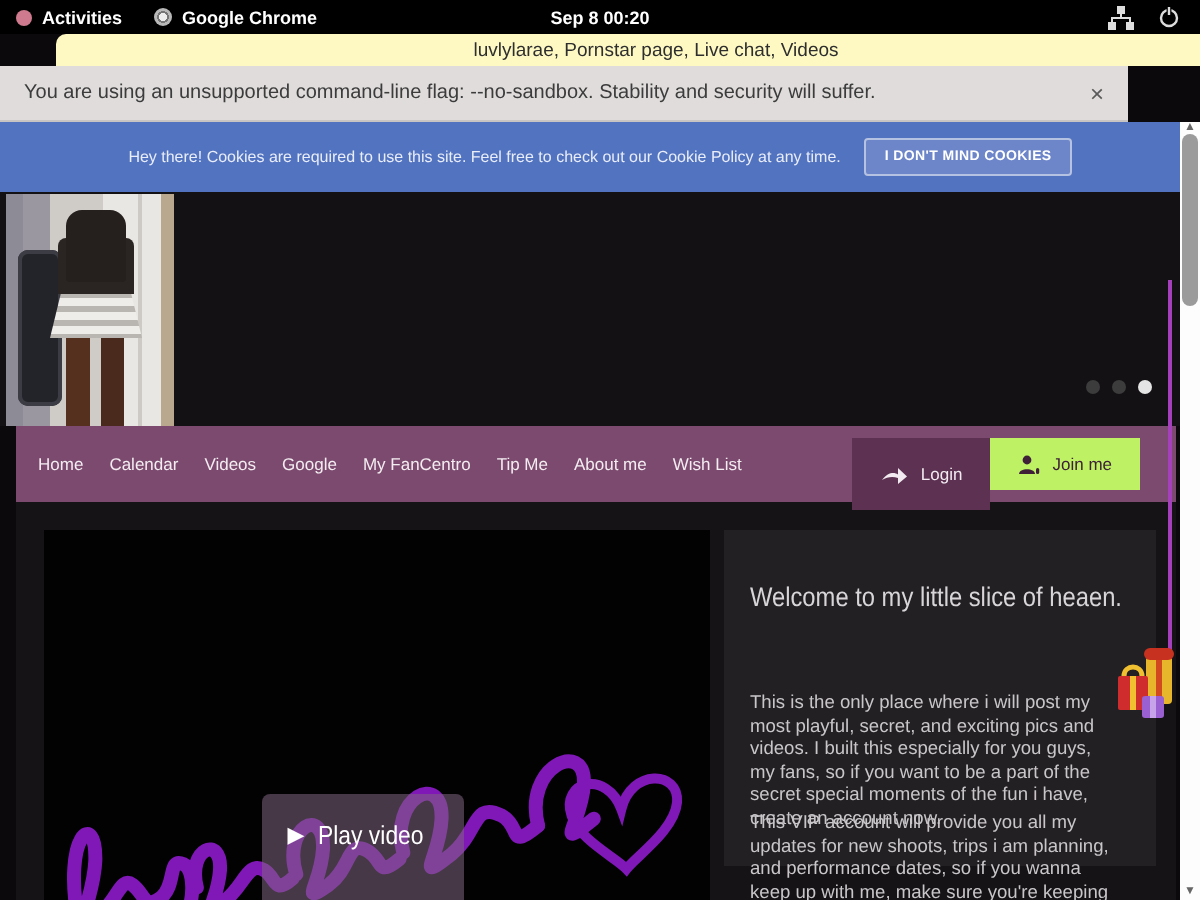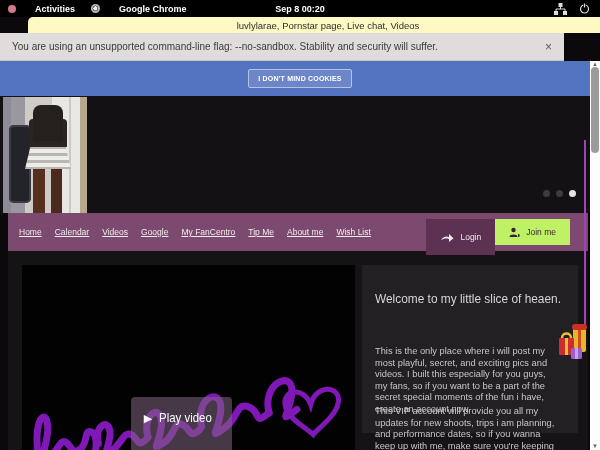--- a/index.html
+++ b/index.html
@@ -3,21 +3,21 @@
 <meta charset="utf-8">
 <style>
   * { margin:0; padding:0; box-sizing:border-box; }
   html,body { width:600px; height:450px; overflow:hidden; background:#000;
               font-family:"Liberation Sans", sans-serif; }
   .screen { position:absolute; top:0; left:0; width:600px; height:450px; background:#0c090c; }
 
   
   .top-bar { position:absolute; left:0; top:0; width:600px; height:17px; background:#000;
              display:flex; align-items:center; color:#fff; font-size:9px; font-weight:bold; }
-  .tb-item { display:flex; align-items:center; gap:19px; padding:0 8px; height:100%; cursor:default; }
+  .tb-item { display:flex; align-items:center; gap:5px; padding:0 8px; height:100%; cursor:default; }
   .act-dot { width:8px; height:8px; border-radius:50%; background:#cf7a8e; }
   .chrome-ico { width:9px; height:9px; border-radius:50%;
                 background:radial-gradient(circle at 50% 50%, #eee 0 2px, #777 2px 3px, #b9b9b9 3px); }
   .tb-clock { position:absolute; left:50%; transform:translateX(-50%); }
   .tb-right { position:absolute; right:4px; top:0; height:17px; display:flex; align-items:center; gap:12px; padding-right:6px; }
 
   
   .title-bar { position:absolute; left:0; top:17px; width:600px; height:16px; background:#fef9c3;
                border-radius:5px 5px 0 0; display:flex; align-items:center; justify-content:center;
                font-size:9.5px; color:#2e2e2e;margin-left:28px; }
@@ -55,21 +55,21 @@
   .hp-legs { position:absolute; left:30px; top:70px; width:32px; height:46px;
              background:linear-gradient(90deg,#55301f 0 38%, transparent 38% 55%, #4a2a1c 55% 90%, transparent 90%); }
   .hero-dots { position:absolute; right:24px; top:190px; display:flex; gap:6px; }
   .dot { width:7px; height:7px; border-radius:50%; background:#3c3c3c; cursor:pointer; }
   .dot.active { background:#e4e4e4; }
 
   
   .nav { position:absolute; left:8px; top:213px; width:580px; height:38px; background:#7b4a6e;
          display:flex; align-items:center; }
   .nav-links { display:flex; gap:13px; padding-left:11px; font-size:8.5px; color:#f3ecf1; }
-  .nav-links span { cursor:pointer; white-space:nowrap;text-decoration:underline; }
+  .nav-links span { cursor:pointer; white-space:nowrap; }
   .nav-btns { position:absolute; right:18px; top:6px; display:flex; }
   .btn-login { height:26px; background:#5c3151; color:#f2eaf0; font-size:8.5px;
                display:flex; align-items:center; gap:6px; padding:18px 14px; cursor:pointer; }
   .btn-join { height:26px; background:#bef264; color:#3f2038; font-size:8.5px;
               display:flex; align-items:center; gap:6px; padding:0 14px; cursor:pointer; }
 
   
   .video-box { position:absolute; left:22px; top:265px; width:333px; height:185px; background:#020202; overflow:hidden; }
   .signature { position:absolute; left:0px; top:70px; width:333px; height:120px; transform:rotate(-3deg); }
   .play-btn { position:absolute; left:109px; top:132px; width:101px; height:62px;
@@ -128,20 +128,21 @@
     <span>luvlylarae, Pornstar page, Live chat, Videos</span>
     <span class="title-close">×</span>
   </div>
 
   <div class="infobar">
     <span class="infobar-msg">You are using an unsupported command-line flag: --no-sandbox. Stability and security will suffer.</span>
     <span class="infobar-close">×</span>
   </div>
 
   <div class="cookie">
+    <span class="cookie-msg">Hey there! Cookies are required to use this site. Feel free to check out our Cookie Policy at any time.</span>
     <button class="cookie-btn">I DON'T MIND COOKIES</button>
   </div>
 
   <div class="content-col"></div>
 
   <div class="hero"></div>
   <div class="hero-photo" style="top:97px;">
     <div class="hp-doorline"></div>
     <div class="hp-heater"></div>
     <div class="hp-legs"></div>

